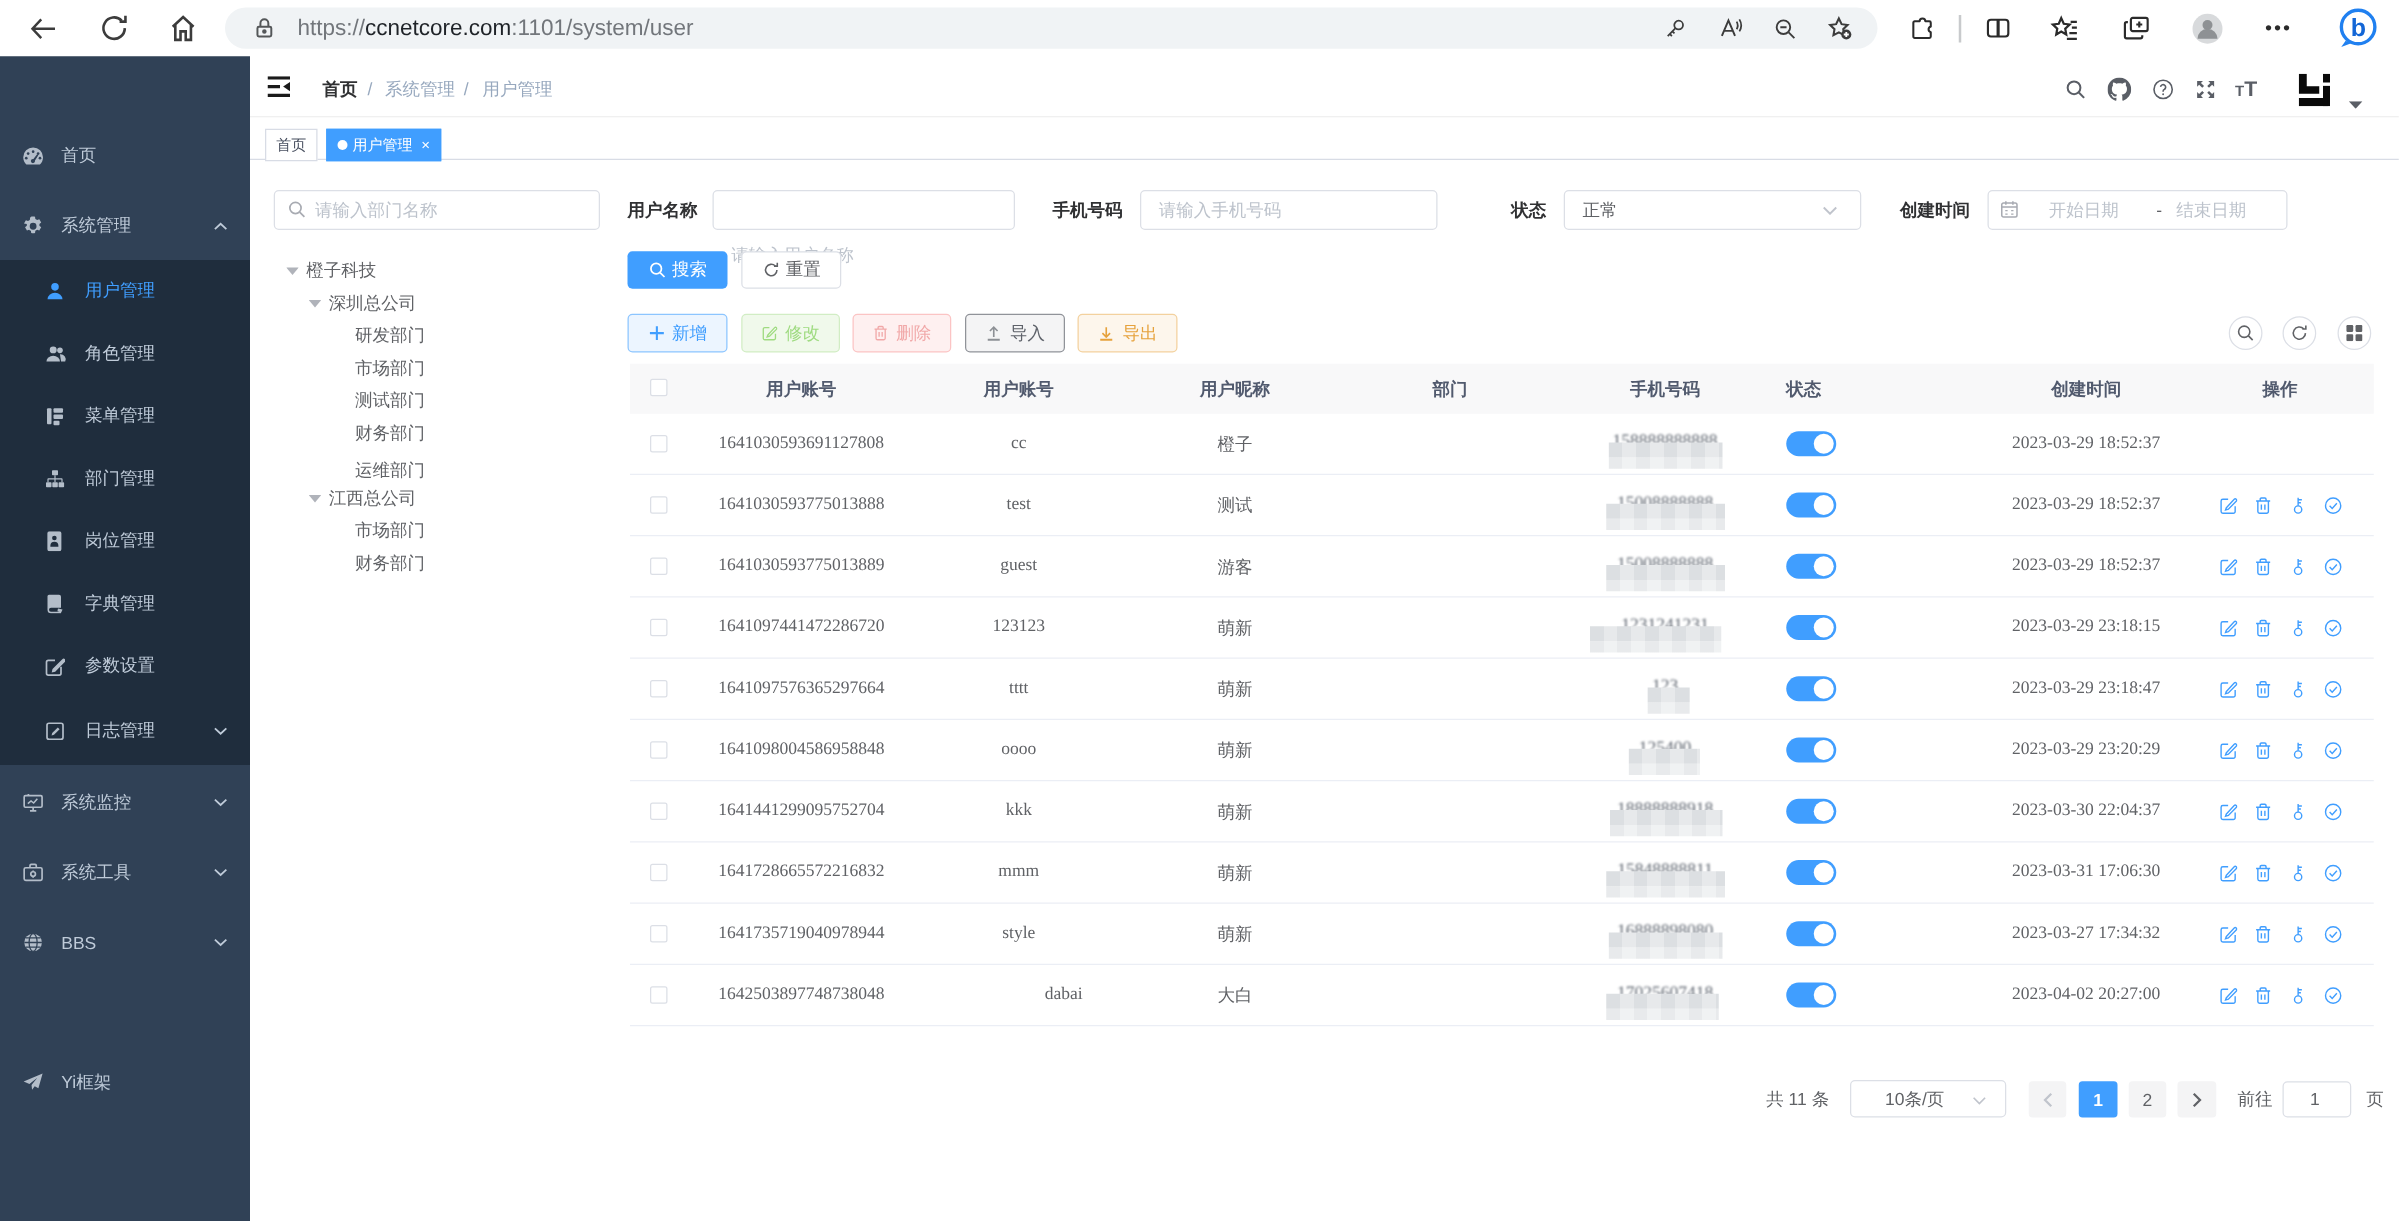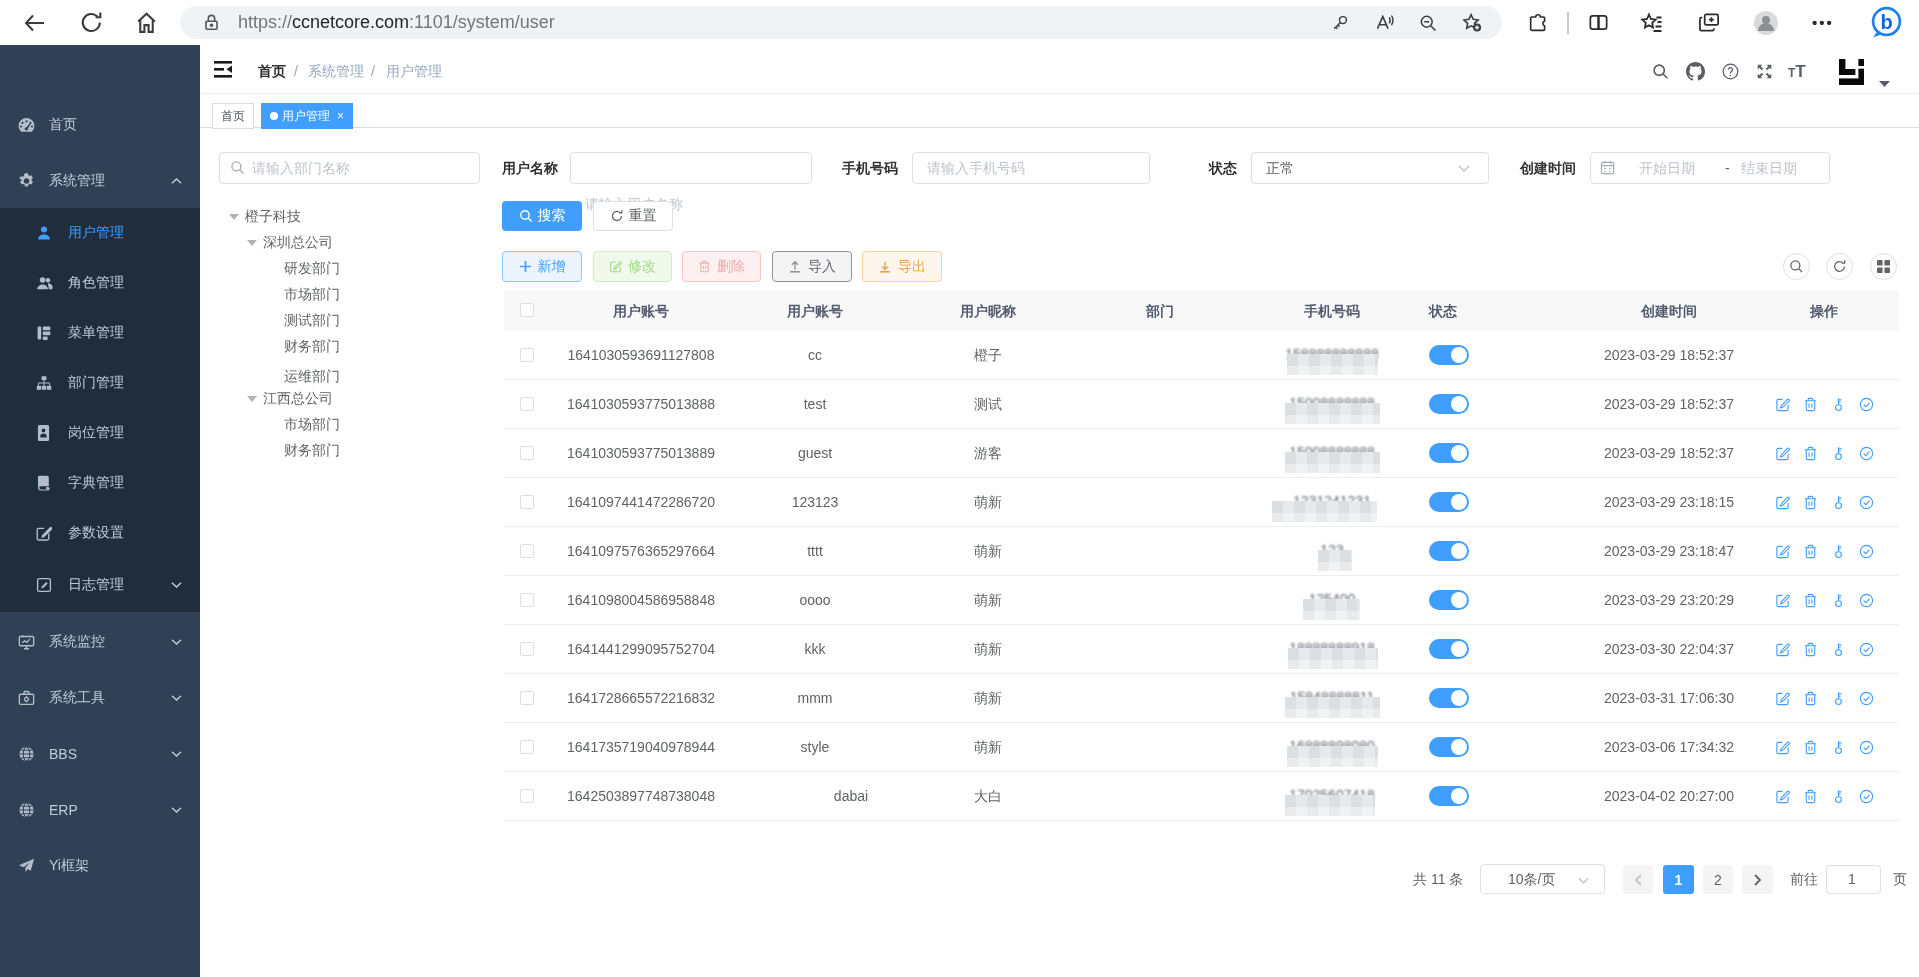--- a/index.html
+++ b/index.html
@@ -22,21 +22,21 @@
 
 #navbar{position:absolute;left:200px;top:45px;width:1719px;height:49px;background:#fff;border-bottom:1px solid #ececec;}
 #tabsbar{position:absolute;left:200px;top:94px;width:1719px;height:34px;background:#fff;border-bottom:1px solid #d8dce5;}
 .tab{position:absolute;top:9px;height:26px;line-height:24px;font-size:12px;border:1px solid #d8dce5;background:#fff;color:#495060;padding:0 8px;display:flex;align-items:center;}
 
 .inp{position:absolute;border:1px solid #dcdfe6;border-radius:4px;background:#fff;font-size:14px;color:#606266;}
 .ph{color:#bdc3cc;}
 .flabel{position:absolute;font-size:14px;font-weight:bold;color:#303133;}
 
 .th{position:absolute;font-size:14px;font-weight:bold;color:#515a6e;transform:translateX(-50%);}
-.td{position:absolute;font-size:14px;color:#606266;transform:translateX(-50%);white-space:nowrap;}
+.td{position:absolute;font-size:14px;color:#606266;transform:translateX(-50%);white-space:nowrap;font-family:Liberation Serif, serif;}
 .row{position:absolute;left:504px;width:1395px;height:49px;border-bottom:1px solid #ebeef5;}
 .cb{position:absolute;width:14px;height:14px;border:1px solid #dcdfe6;border-radius:2px;background:#fff;}
 .toggle{position:absolute;width:40px;height:20px;border-radius:10px;background:#409eff;}
 .toggle:after{content:"";position:absolute;right:2px;top:2px;width:16px;height:16px;border-radius:50%;background:#fff;}
 .opicons{position:absolute;display:flex;gap:13px;align-items:center;}
 .blur{filter:blur(0.8px);color:#5f6670;font-size:14px;}
 .mosaic{position:absolute;height:21px;background:repeating-linear-gradient(90deg,#dcdfe2 0 11px,#e7e9eb 11px 22px) top/100% 12px no-repeat,repeating-linear-gradient(90deg,#e8eaec 0 11px,#f0f2f3 11px 22px) bottom/100% 9px no-repeat;}
 </style>
 </head>
 <body>
@@ -295,37 +295,20 @@
     <span class="ico">
         <svg width="17" height="17" viewBox="0 0 20 20">
           <circle cx="10" cy="10" r="8.3" fill="#b3bdc9"></circle>
           <g stroke="#304156" stroke-width="1.2" fill="none">
             <ellipse cx="10" cy="10" rx="3.8" ry="8.3"></ellipse>
             <path d="M1.7 10 H18.3 M3.1 5.7 H16.9 M3.1 14.3 H16.9"></path>
           </g>
         </svg>
       </span>
     <span class="txt">BBS</span>
-    <span class="chev">
-        <svg width="11" height="7" viewBox="0 0 12 7" fill="none" stroke="#bfcbd9" stroke-width="1.6">
-          <path d="M1 1 L6 5.6 L11 1"></path>
-        </svg>
-      </span>
-  </div>
-  <div class="mi" style="top:737px;">
-    <span class="ico">
-        <svg width="17" height="17" viewBox="0 0 20 20">
-          <circle cx="10" cy="10" r="8.3" fill="#b3bdc9"></circle>
-          <g stroke="#304156" stroke-width="1.2" fill="none">
-            <ellipse cx="10" cy="10" rx="3.8" ry="8.3"></ellipse>
-            <path d="M1.7 10 H18.3 M3.1 5.7 H16.9 M3.1 14.3 H16.9"></path>
-          </g>
-        </svg>
-      </span>
-    <span class="txt">ERP</span>
     <span class="chev">
         <svg width="11" height="7" viewBox="0 0 12 7" fill="none" stroke="#bfcbd9" stroke-width="1.6">
           <path d="M1 1 L6 5.6 L11 1"></path>
         </svg>
       </span>
   </div>
   <div class="mi" style="top:793px;">
     <span class="ico">
         <svg width="17" height="16" viewBox="0 0 20 19" fill="#b3bdc9">
           <path d="M19 1 L1 8.5 L6.5 11 L14 5 L8.5 11.8 L9 16.5 L11.5 13 L15 15 Z"></path>
@@ -731,21 +714,21 @@
       </svg>
     </div>
 <div class="row" style="top:723px;"></div>
 <div class="cb" style="left:520px;top:740px;"></div>
 <span class="td" style="left:641px;top:739px;">1641735719040978944</span>
 <span class="td" style="left:815px;top:739px;">style</span>
 <span class="td" style="left:988px;top:739px;">萌新</span>
 <span class="td blur" style="left:1332px;top:738px;">16888898080</span>
     <div class="mosaic" style="left:1287px;top:746px;width:91px;"></div>
 <div class="toggle" style="left:1429px;top:737px;"></div>
-<span class="td" style="left:1669px;top:739px;">2023-03-06 17:34:32</span>
+<span class="td" style="left:1669px;top:739px;">2023-03-27 17:34:32</span>
 <div class="opicons" style="left:1775px;top:740px;">
       <svg width="15" height="15" viewBox="0 0 16 16" fill="none" stroke="#409eff" stroke-width="1.2">
         <path d="M14 8.5 V13 a1.5 1.5 0 0 1 -1.5 1.5 h-9 A1.5 1.5 0 0 1 2 13 V4 a1.5 1.5 0 0 1 1.5 -1.5 H8"></path>
         <path d="M6.5 9.8 L13.2 2.6 a1.2 1.2 0 0 1 1.7 1.7 L8.2 11 l-2.4.7 Z" fill="none"></path>
       </svg>
       <svg width="15" height="15" viewBox="0 0 16 16" fill="none" stroke="#409eff" stroke-width="1.2">
         <path d="M2 4 H14 M5.5 4 V2.5 a1 1 0 0 1 1 -1 h3 a1 1 0 0 1 1 1 V4 M3.5 4 V13 a1.5 1.5 0 0 0 1.5 1.5 h6 A1.5 1.5 0 0 0 12.5 13 V4"></path>
         <path d="M6.5 7 v4.5 M9.5 7 v4.5"></path>
       </svg>
       <svg width="15" height="15" viewBox="0 0 16 16" fill="none" stroke="#409eff" stroke-width="1.2">

